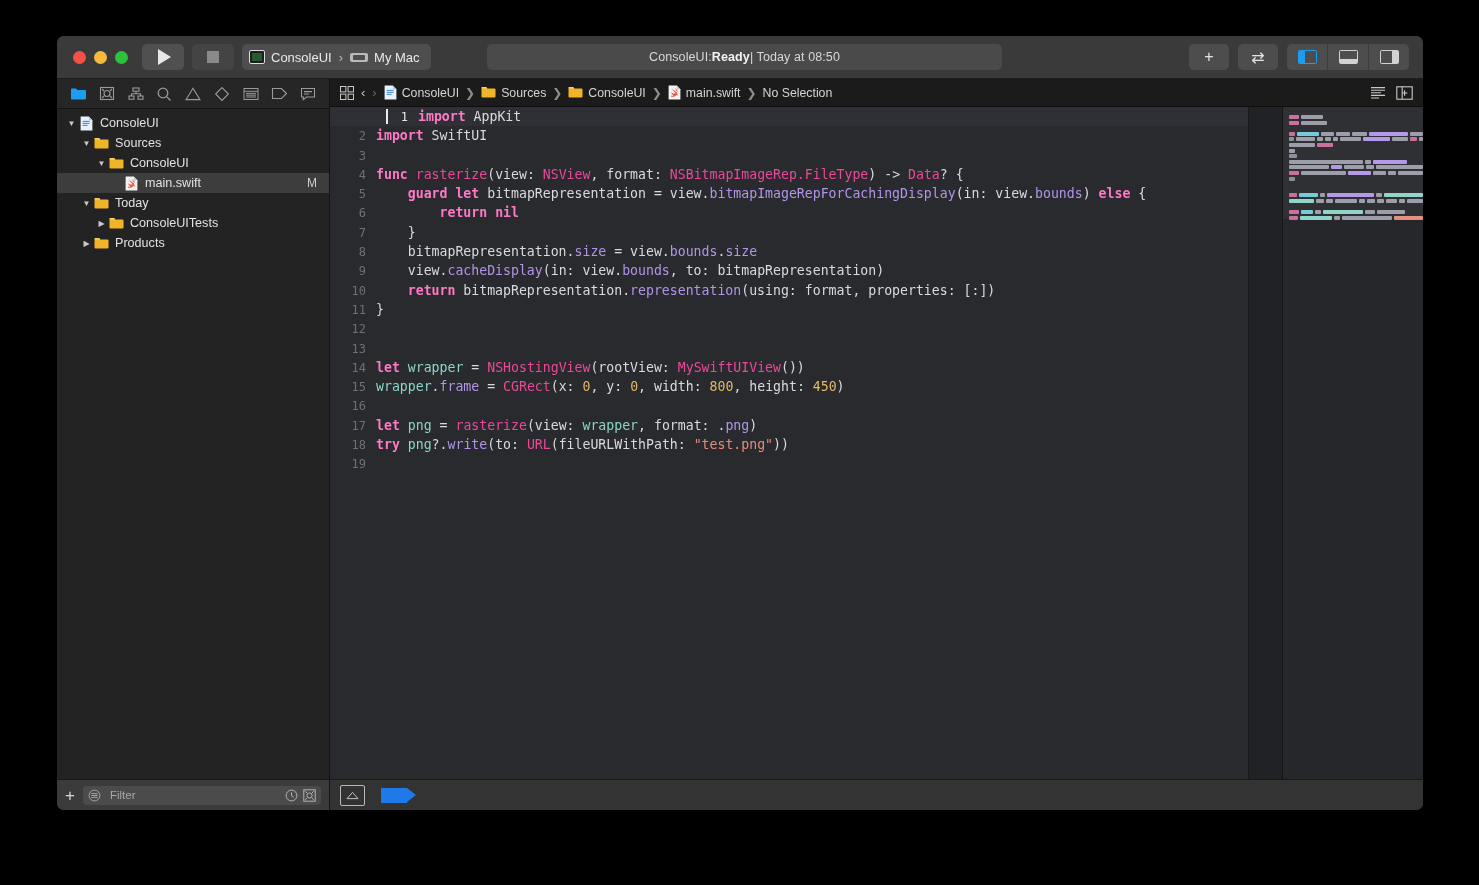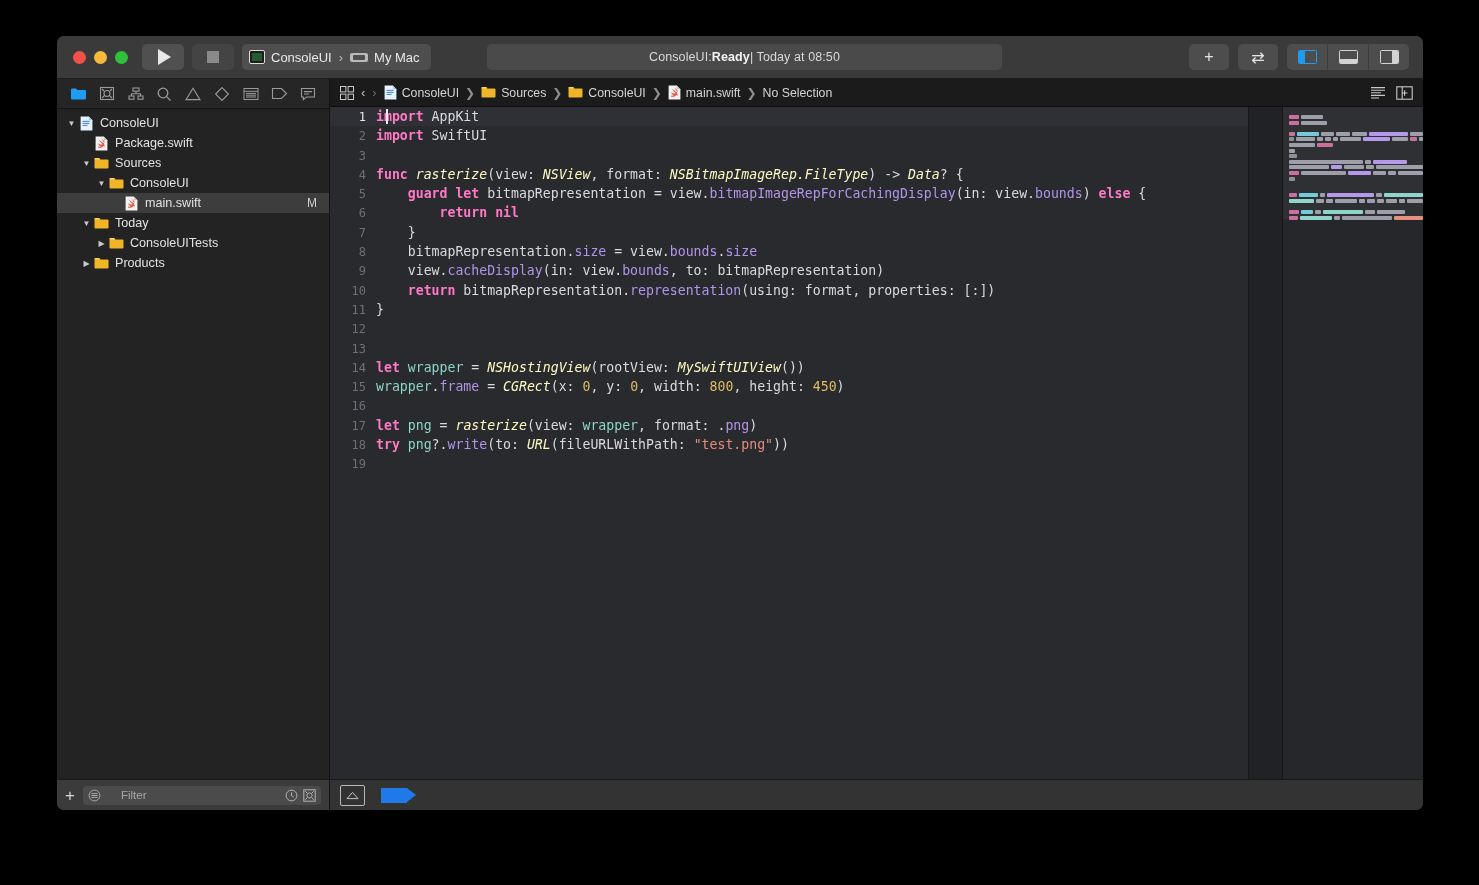--- a/index.html
+++ b/index.html
@@ -259,21 +259,21 @@
     gap: 8px;
   }
   #filterfield {
     flex: 1;
     height: 19px;
     background: #4b4b4b;
     border-radius: 4px;
     display: flex;
     align-items: center;
     padding: 0 5px;
-    gap: 20px;
+    gap: 9px;
     color: #a8a8a8;
     font-size: 11.5px;
   }
   .filter-right { margin-left: auto; display: flex; gap: 5px; align-items: center; }
 
   
   #editorcol {
     flex: 1;
     display: flex;
     flex-direction: column;
@@ -321,41 +321,41 @@
   pre#code {
     margin: 0;
     padding: 0;
     font-family: "DejaVu Sans Mono", monospace;
     font-size: 13.2px;
     line-height: 19.3px;
     color: #d9d9de;
     white-space: pre;
   }
   .cl { display: block; height: 19.3px; position: relative; }
-  .cl.cur { background: #2f3035; }
+  .cl.cur { background: #2f3035; padding-left: 42px; }
   .ln {
     display: inline-block;
     width: 46px;
     text-align: right;
     color: #6f7076;
     font-size: 12px;
     padding-right: 10px;
     box-sizing: border-box;
     user-select: none;
   }
   .cl.cur .ln { color: #e6e6ea; }
   .caret {
     position: absolute;
     left: 56px; top: 2px;
     width: 1.5px; height: 15px;
     background: #e8e8ee;
   }
 
   .kw   { color: #ff79c6; font-weight: bold; }
-  .typ  { color: #fef9c3; font-style: italic; }
+  .typ  { color: #ec4899; }
   .mth  { color: #b294e8; }
   .prop { color: #b294e8; }
   .var  { color: #8cd4c8; }
   .num  { color: #e0bb66; }
   .str  { color: #e58b7b; }
   .pln  { color: #d9d9de; }
 
   
   #minimap {
     width: 140px;
@@ -530,31 +530,20 @@
           <div class="row" style="padding-left: 8px;">
             <span class="tw">▼</span>
             <span class="ficon">
               <svg width="13" height="15" viewBox="0 0 13 15">
                 <path d="M0.6 0.6h8.2l3.6 3.6v10.2H0.6z" fill="#e8f2ff"></path>
                 <path d="M8.8 0.6l3.6 3.6H8.8z" fill="#a8c8f0"></path>
                 <path d="M2.6 5.4h7M2.6 7.4h7M2.6 9.4h5" stroke="#3f85d4" stroke-width="1"></path>
               </svg>
             </span>
             <span>ConsoleUI</span>
-          </div>
-          <div class="row" style="padding-left: 23px;">
-            <span class="tw empty"></span>
-            <span class="ficon">
-              <svg width="13" height="15" viewBox="0 0 13 15">
-                <path d="M0.6 0.6h8.2l3.6 3.6v10.2H0.6z" fill="#f2f2f2"></path>
-                <path d="M8.8 0.6l3.6 3.6H8.8z" fill="#c4c4c4"></path>
-                <path d="M3 11.6c2.2 0.8 4.6-0.4 5.6-1.8 0.6 1 1.4 0.6 1.4 0.6-1-1.4-0.6-3.4-2.6-5.6 1 0.8 2.2 1.6 2.6 2-0.4-1.4-2-3.2-3.6-4.2 1.4 1.6 2.4 3.4 2 4.6C6.6 5.6 4.4 4 3.4 3.2c1.2 1.8 3 3.8 4.4 5-1.6 0.6-3.6 0.2-4.8-1 0.4 1.6 1.6 2.8 3 3.4-1.4 0.2-2.4 0-3-0.2z" fill="#e8543f"></path>
-              </svg>
-            </span>
-            <span>Package.swift</span>
           </div>
           <div class="row" style="padding-left: 23px;">
             <span class="tw">▼</span>
             <span class="ficon">
               <svg width="15" height="13" viewBox="0 0 15 13">
                 <path d="M0.5 2a1 1 0 011-1h3.6l1.2 1.4h7.2a1 1 0 011 1v7.1a1 1 0 01-1 1H1.5a1 1 0 01-1-1z" fill="#f0b429"></path>
                 <path d="M0.5 2a1 1 0 011-1h3.6l1.2 1.4H1.5z" fill="#fbd36b"></path>
               </svg>
             </span>
             <span>Sources</span>

